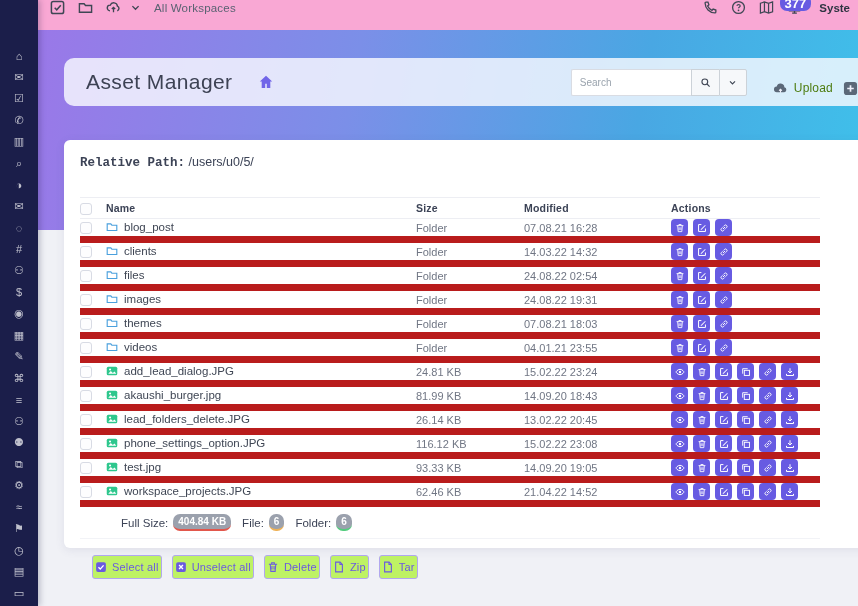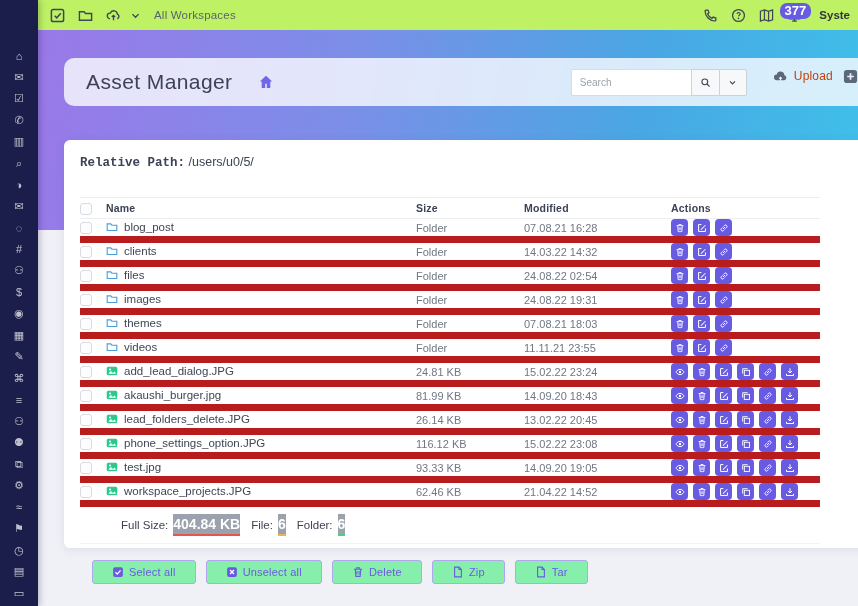--- a/index.html
+++ b/index.html
@@ -8,22 +8,22 @@
   .app { position:relative; width:858px; height:606px; overflow:hidden; }
 
   
   .sidebar { position:absolute; left:0; top:0; bottom:0; width:38px; background:var(--sidebar_bg,#1b1e4a);
              display:flex; flex-direction:column; align-items:center; padding-top:45px; gap:0; z-index:30;
              box-shadow:2px 0 6px rgba(20,20,60,.25); }
   .sb-icon { width:38px; height:21.5px; display:flex; align-items:center; justify-content:center;
              color:rgba(255,255,255,.72); font-size:11px; cursor:pointer; }
 
   
-  .navbar { position:absolute; left:38px; right:0; top:0; height:30px; background:#bef264;
-            display:flex; align-items:center; justify-content:space-between; padding:0 8px 0 12px; z-index:20; }
+  .navbar { position:absolute; left:38px; right:0; top:0; height:30px; background:#f9a8d4;
+            display:flex; align-items:flex-start; justify-content:space-between; padding:0 8px 0 12px; z-index:20; }
   .nav-left, .nav-right { display:flex; align-items:center; gap:13px; }
   .nav-ic { width:15px; height:15px; color:#3f4654; display:inline-flex; }
   .nav-ic svg { width:100%; height:100%; }
   .nav-chevron { width:11px; height:11px; color:#3f4654; display:inline-flex; margin-left:-4px; }
   .workspace-label { font-size:11.5px; color:#5a6272; letter-spacing:.2px; }
   .monitor-wrap { position:relative; display:inline-flex; }
   .notif-badge { position:absolute; top:-5px; right:-9px; background:var(--accent,#675be2); color:#fff;
                  font-size:13px; font-weight:bold; padding:1.5px 5px; border-radius:7px; line-height:1; }
   .user-label { font-size:11.5px; color:#2e3442; font-weight:bold; white-space:nowrap; margin-left:4px; }
 
@@ -31,34 +31,34 @@
   .hero { position:absolute; left:38px; right:0; top:30px; height:200px;
           background:linear-gradient(100deg, var(--gradient_start,#9a78e8) 0%, #7b8fe8 38%, #49a7e3 72%, var(--gradient_end,#3fc0ea) 100%); }
 
   
   .page-header { position:absolute; left:64px; top:58px; width:812px; height:48px; z-index:10;
                  background:rgba(249,250,255,.82); border-radius:10px; display:flex; align-items:center;
                  padding:0 18px 0 22px; }
   .page-title { font-size:21px; color:#3d4254; letter-spacing:.4px; font-weight:500; }
   .home-btn { width:16px; height:16px; color:#7165e8; margin-left:26px; display:inline-flex; cursor:pointer; }
   .home-btn svg { width:100%; height:100%; }
-  .header-right { margin-left:auto; display:flex; align-items:flex-start;padding-left:20px; }
+  .header-right { margin-left:auto; display:flex; align-items:flex-end;padding-left:20px; }
   .search-group { display:flex; align-items:stretch; height:27px; }
   .search-input { width:120px; height:27px; border:1px solid #d9dce3; border-right:none; background:#fff;
                   font-size:10px; color:#3c4356; padding:0 8px; outline:none; border-radius:2px 0 0 2px; }
   .search-input::placeholder { color:#9aa3ad; }
   .search-btn, .search-dd-btn { width:28px; height:27px; background:#f6f8fa; border:1px solid #ccd2d8;
                   display:flex; align-items:center; justify-content:center; color:#3f4654; cursor:pointer; }
   .search-btn { border-right:none; }
   .search-dd-btn { border-radius:0 2px 2px 0; }
   .search-btn svg { width:11px; height:11px; }
   .search-dd-btn svg { width:9px; height:9px; }
   .upload-btn { display:flex; align-items:center; gap:6px; margin-left:26px; cursor:pointer; }
   .upload-btn .cloud { width:15px; height:15px; color:#5b6878; display:inline-flex; }
-  .upload-label { font-size:12px; color:#c2410c; letter-spacing:.2px; }
+  .upload-label { font-size:12px; color:#4d7c0f; letter-spacing:.2px; }
   .plus-btn { width:15px; height:15px; color:#5b6878; margin-left:10px; display:inline-flex; cursor:pointer; }
   .plus-btn svg, .upload-btn svg { width:100%; height:100%; }
 
   
   .main-card { position:absolute; left:64px; top:140px; width:812px; height:408px; background:#fff;
                border-radius:6px; box-shadow:0 2px 10px rgba(70,70,120,.10); z-index:5; padding:15px 16px; }
   .path-line { font-size:12.5px; color:#3c4356; }
   .path-line .lbl { font-weight:bold;font-family:Liberation Mono, monospace; }
 
   table.assets { border-collapse:collapse; margin-top:27px; width:740px; table-layout:fixed; }
@@ -76,30 +76,30 @@
   .file-icon svg { width:100%; height:100%; }
   .file-icon.folder { color:var(--folder_icon,#4aa0dd); }
   .file-icon.image { color:var(--image_icon,#2ec78d); }
   .actions { display:inline-flex; gap:5px; }
   .abtn { width:17px; height:17px; border:none; border-radius:4px; background:var(--accent,#675be2); color:#fff;
           display:inline-flex; align-items:center; justify-content:center; cursor:pointer; padding:0; }
   .abtn svg { width:10px; height:10px; }
 
   .summary { display:flex; align-items:center; gap:5px; padding:7px 0 7px 41px; font-size:11.5px; color:#3c4356;
              border-bottom:1px solid #f2f3f7; width:740px; }
-  .badge { background:var(--badge_bg,#9ba1ad); color:#fff; font-size:14px; font-weight:bold; padding:2px 0 1px;
-           border-radius:0; line-height:1.2; }
+  .badge { background:var(--badge_bg,#9ba1ad); color:#fff; font-size:10px; font-weight:bold; padding:2px 5px 1px;
+           border-radius:7px; line-height:1.2; }
   .badge.size { border-bottom:2px solid var(--size_badge_underline,#e2574c); }
   .badge.files { border-bottom:2px solid var(--file_badge_underline,#eeb156); }
   .badge.folders { border-bottom:2px solid var(--folder_badge_underline,#53cc7e); }
   .summary .lbl2 { margin-left:6px; }
 
   .toolbar { display:flex; gap:10px; margin:16px 0 0 12px; }
-  .tbtn { display:inline-flex; align-items:center; gap:5px; background:#86efac; border:1px solid #b1a7ef;
-          border-radius:3px; color:#6a5ae0; font-size:11px; padding:5px 19px; cursor:pointer;
+  .tbtn { display:inline-flex; align-items:center; gap:5px; background:#bef264; border:1px solid #b1a7ef;
+          border-radius:3px; color:#6a5ae0; font-size:11px; padding:5px 2px; cursor:pointer;
           font-family:inherit; letter-spacing:.2px; }
   .tbtn svg { width:12px; height:12px; }
 </style>
 </head>
 <body>
 
 <div class="app">
 
   <aside class="sidebar" id="sidebar">
       <div class="sb-icon">
@@ -498,21 +498,21 @@
             <td><span class="cb"></span></td>
             <td><span class="namecell">
                 <span class="file-icon folder">
                   <svg viewBox="0 0 16 16">
                     <path d="M1.6 3.8h4.8l1.4 1.8h6.6v7H1.6z" fill="none" stroke="currentColor" stroke-width="1.5"></path>
                   </svg>
                 </span>
                 <span class="fname">videos</span>
               </span></td>
             <td>Folder</td>
-            <td>11.11.21 23:55</td>
+            <td>04.01.21 23:55</td>
             <td><span class="actions">
                 <button class="abtn">
                   <span style="display:inline-flex;width:10px;height:10px;">
                     <svg viewBox="0 0 16 16">
                       <path d="M2.5 4.2h11M6.2 4.2V2.4h3.6v1.8M4.3 4.2l.8 9.6h5.8l.8-9.6M6.6 6.8v4.6M9.4 6.8v4.6" fill="none" stroke="currentColor" stroke-width="1.4"></path>
                     </svg>
                   </span>
                 </button>
                 <button class="abtn">
                   <span style="display:inline-flex;width:10px;height:10px;">

